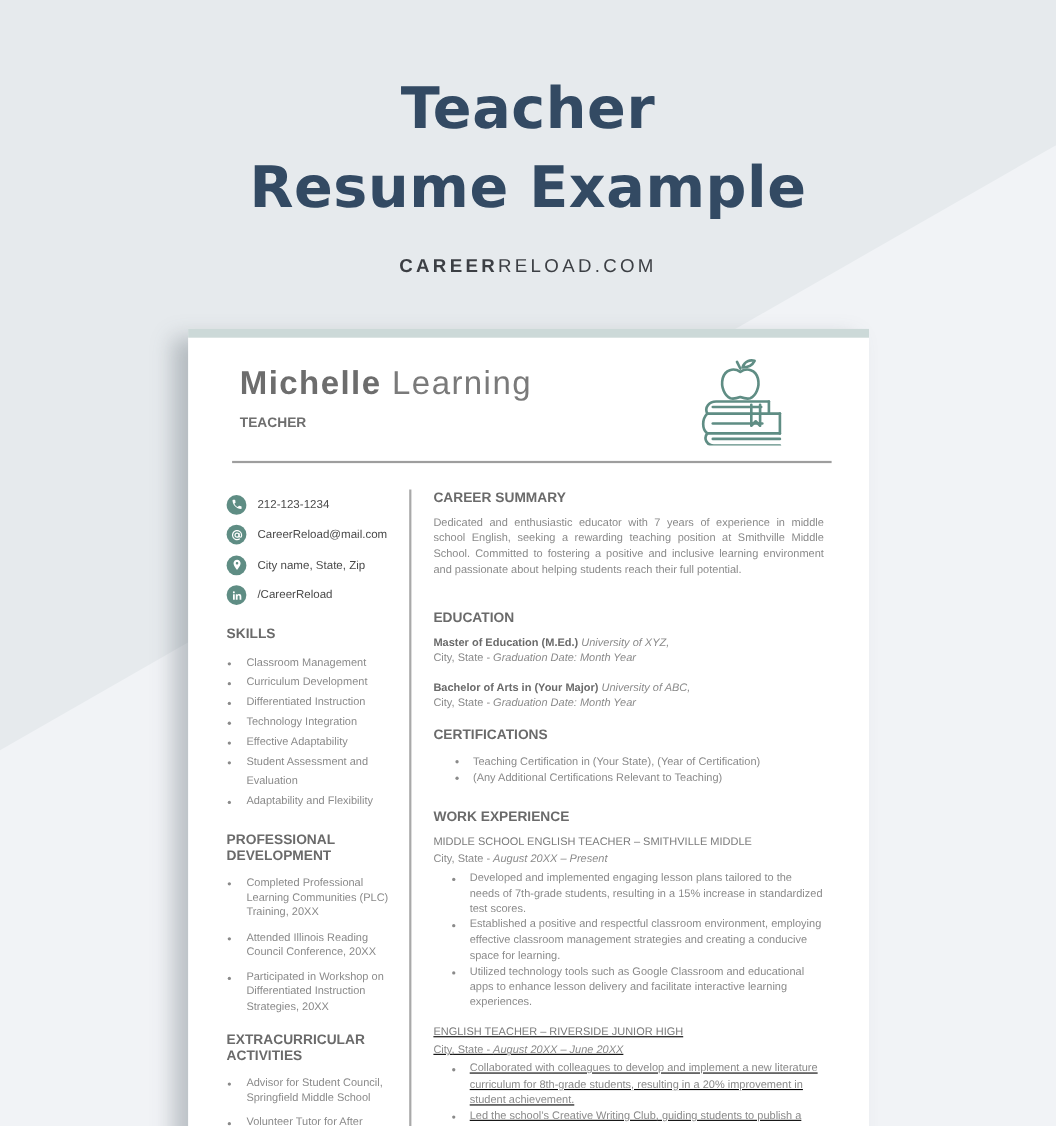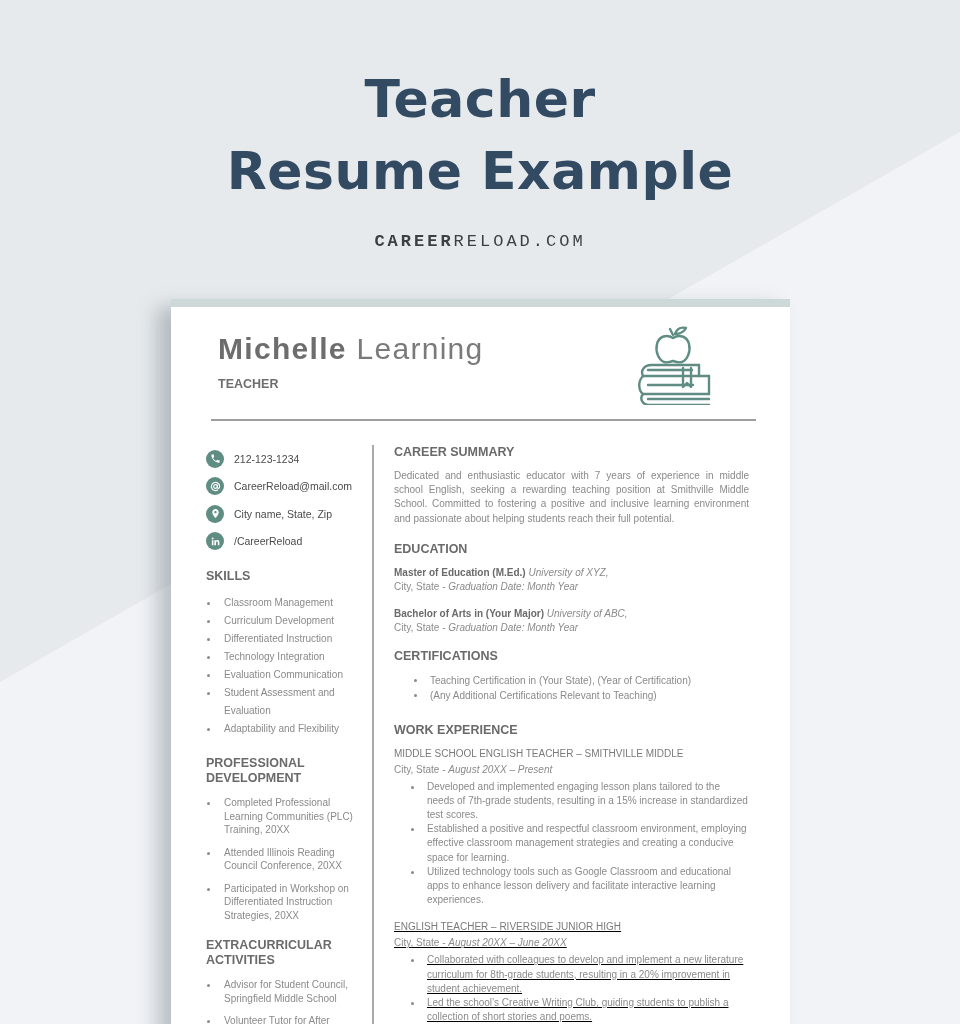--- a/index.html
+++ b/index.html
@@ -17,21 +17,21 @@
     .hero { position: absolute; left: 0; top: 0; width: 960px; text-align: center; }
     .hero-title {
       position: absolute; left: 0; width: 960px;
       font-family: "DejaVu Sans", sans-serif; font-weight: bold;
       color: #334a63; font-size: 52px; line-height: 72px; letter-spacing: 0.5px;
     }
     .hero-title.l1 { top: 63px; }
     .hero-title.l2 { top: 135px; }
     .hero-site {
       position: absolute; left: 0; top: 232px; width: 960px;
-      font-family: Liberation Mono, monospace; font-size: 17px; letter-spacing: 3px; color: #3c3f44;
+      font-family: Liberation Sans, sans-serif; font-size: 17px; letter-spacing: 3px; color: #3c3f44;
     }
     .hero-site b { font-weight: bold; }
 
     .page {
       position: absolute; left: 171px; top: 299px; width: 619px; height: 760px;
       background: #ffffff;
       box-shadow: -14px 8px 18px rgba(90,100,110,0.35);
       border-top: 8px solid #ccd9d8;
       overflow: hidden;
     }
@@ -161,21 +161,21 @@
         </span>
         <span class="txt">/CareerReload</span>
       </div>
 
       <div class="sec-h left-h">SKILLS</div>
       <ul class="skills">
         <li>Classroom Management</li>
         <li>Curriculum Development</li>
         <li>Differentiated Instruction</li>
         <li>Technology Integration</li>
-        <li>Evaluation Communication</li>
+        <li>Effective Adaptability</li>
         <li>Student Assessment and Evaluation</li>
         <li>Adaptability and Flexibility</li>
       </ul>
 
       <div class="sec-h left-h" style="margin-top:18px;">
         <div>PROFESSIONAL</div>
         <div>DEVELOPMENT</div>
       </div>
       <ul class="pd">
         <li>Completed Professional Learning Communities (PLC) Training, 20XX</li>
@@ -190,21 +190,21 @@
       <ul class="ex">
         <li>Advisor for Student Council, Springfield Middle School</li>
         <li>Volunteer Tutor for After</li>
       </ul>
     </div>
 
     <div class="right">
       <div class="sec-h">CAREER SUMMARY</div>
       <div class="para">Dedicated and enthusiastic educator with 7 years of experience in middle school English, seeking a rewarding teaching position at Smithville Middle School. Committed to fostering a positive and inclusive learning environment and passionate about helping students reach their full potential.</div>
 
-      <div class="sec-h" style="margin-top:16px;">EDUCATION</div>
+      <div class="sec-h" style="margin-top:28px;">EDUCATION</div>
       <div class="edu edu-block">
         <div><b>Master of Education (M.Ed.)</b> <i>University of XYZ,</i></div>
         <div><span>City, State - </span><i>Graduation Date: Month Year</i></div>
       </div>
       <div class="edu edu-block">
         <div><b>Bachelor of Arts in (Your Major)</b> <i>University of ABC,</i></div>
         <div><span>City, State - </span><i>Graduation Date: Month Year</i></div>
       </div>
 
       <div class="sec-h" style="margin-top:2px;">CERTIFICATIONS</div>

